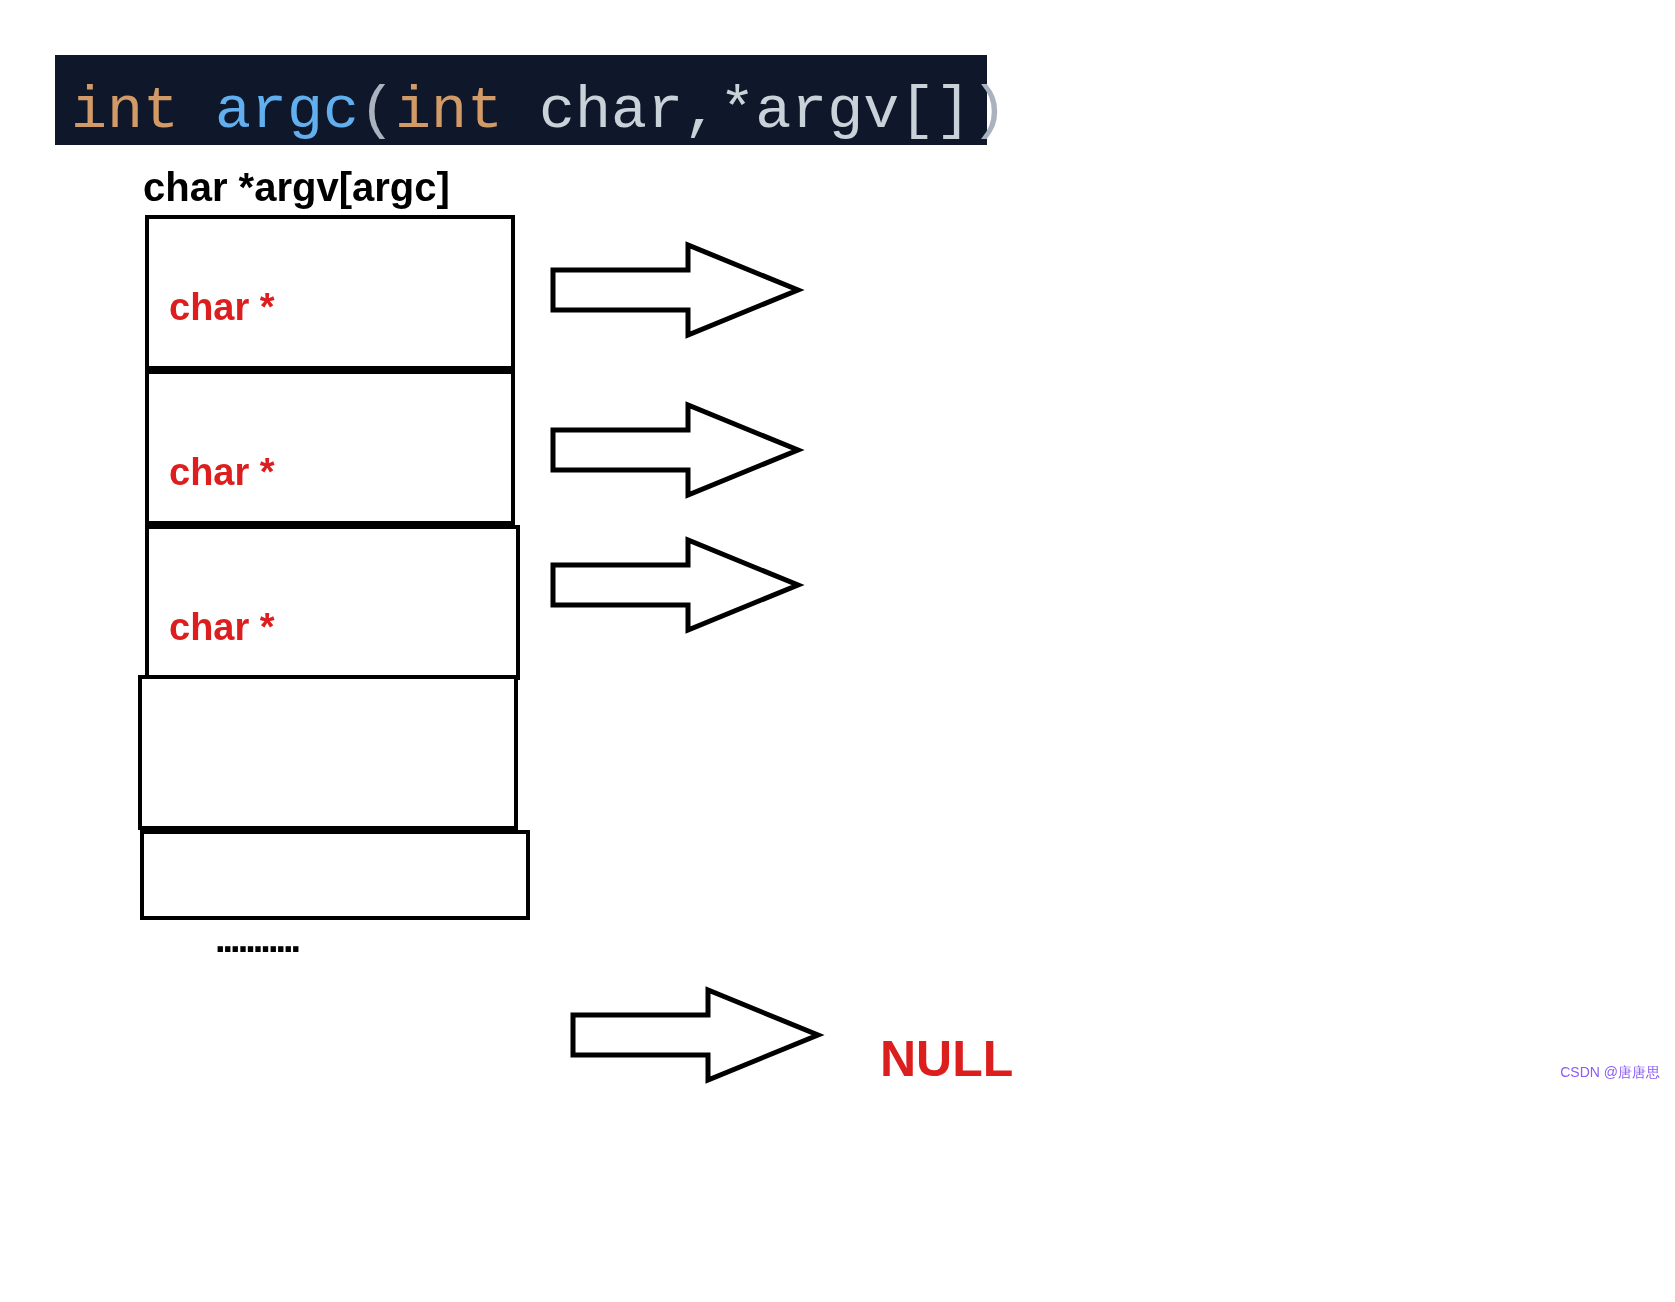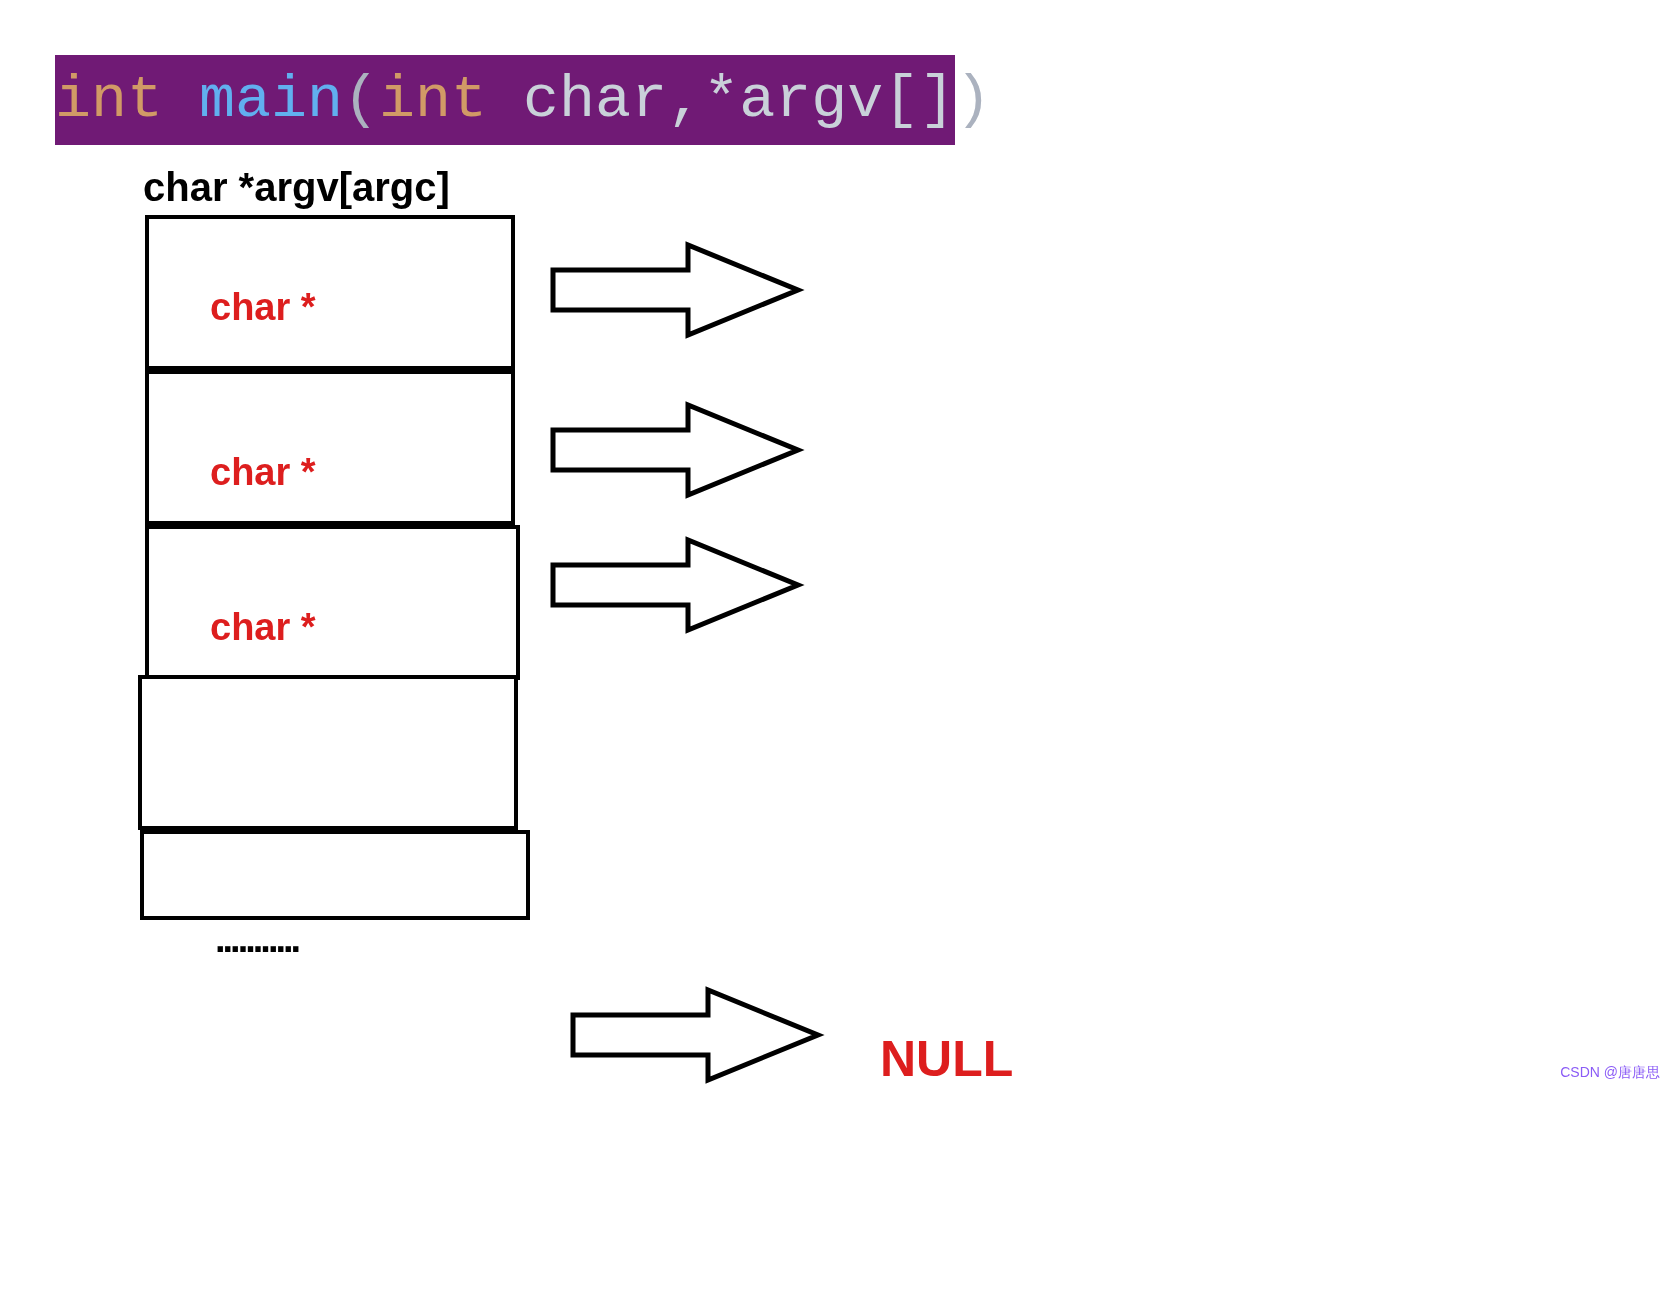--- a/index.html
+++ b/index.html
@@ -10,24 +10,24 @@
       background: #fff;
       font-family: Arial, sans-serif;
       position: relative;
     }
     .code-header {
       position: absolute;
       left: 55px;
       top: 55px;
       width: 900px;
       height: 90px;
-      background: #701a75;
+      background: #0f172a;
       display: flex;
-      align-items: center;
-      padding: 0 0px;
+      align-items: flex-end;
+      padding: 0 16px;
       font-family: "Courier New", monospace;
       font-size: 60px;
       white-space: pre;
     }
     .code-header .type { color: #d19a66; }
     .code-header .func { color: #61afef; }
     .code-header .paren { color: #abb2bf; }
     .code-header .param { color: #c9d1d9; }
     .code-header .comma { color: #c9d1d9; }
     .code-header .star { color: #c9d1d9; }
@@ -44,21 +44,21 @@
     }
 
     .array-box {
       position: absolute;
       left: 145px;
       border: 4px solid #000;
       width: 370px;
       background: #fff;
       display: flex;
       align-items: center;
-      padding-left: 61px;
+      padding-left: 20px;
       box-sizing: border-box;
     }
     .box1 { top: 215px; height: 155px; }
     .box2 { top: 370px; height: 155px; }
     .box3 { top: 525px; height: 155px; width: 375px; }
     .box4 { top: 675px; height: 155px; width: 380px; left: 138px; }
     .box5 { top: 830px; height: 90px; width: 390px; left: 140px; }
     
     .box-inner-text {
       color: #dd1e1e;
@@ -99,21 +99,21 @@
       right: 15px;
       bottom: 220px;
       font-size: 14px;
       color: #8b5cf6;
       font-family: sans-serif;
     }
   </style>
 </head>
 <body>
 
-<div class="code-header"><span class="type">int </span><span class="func">main</span><span class="paren">(</span><span class="type">int </span><span class="param">char</span><span class="comma">,</span><span class="star">*</span><span class="param">argv</span><span class="bracket">[]</span><span class="paren">)</span></div>
+<div class="code-header"><span class="type">int </span><span class="func">argc</span><span class="paren">(</span><span class="type">int </span><span class="param">char</span><span class="comma">,</span><span class="star">*</span><span class="param">argv</span><span class="bracket">[]</span><span class="paren">)</span></div>
 
 <div class="array-label">char *argv[argc]</div>
 
 <div class="array-box box1">
   <span class="box-inner-text">char *</span>
 </div>
 <div class="array-box box2">
   <span class="box-inner-text">char *</span>
 </div>
 <div class="array-box box3">

